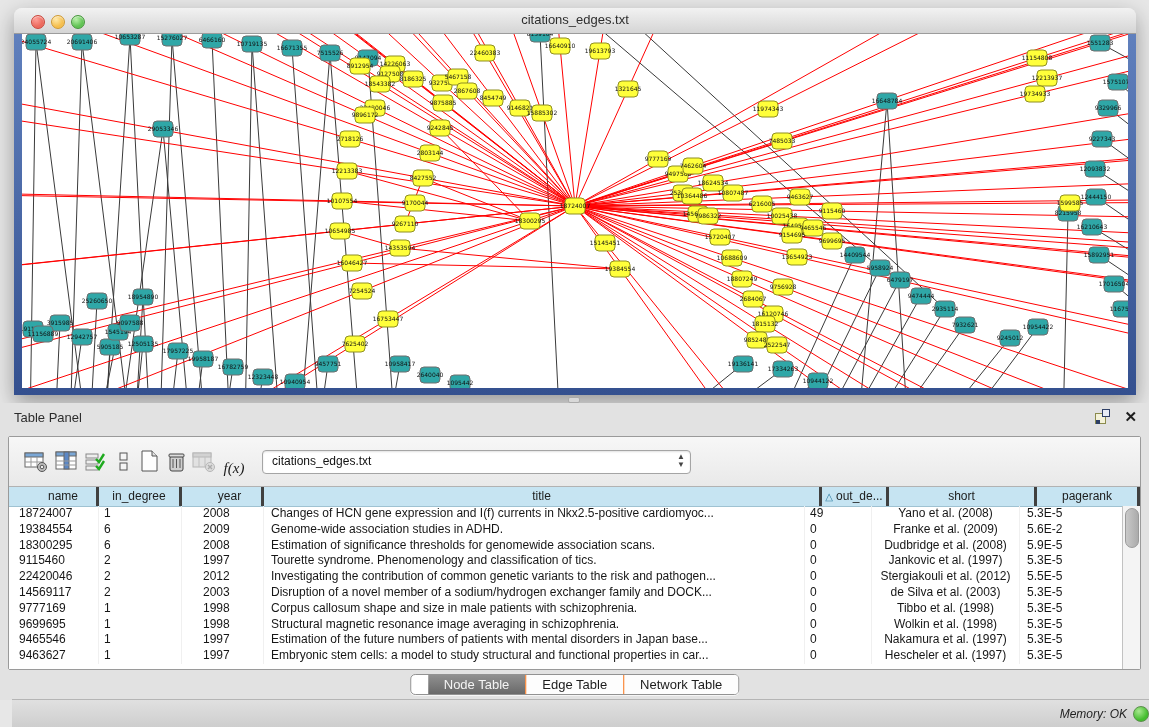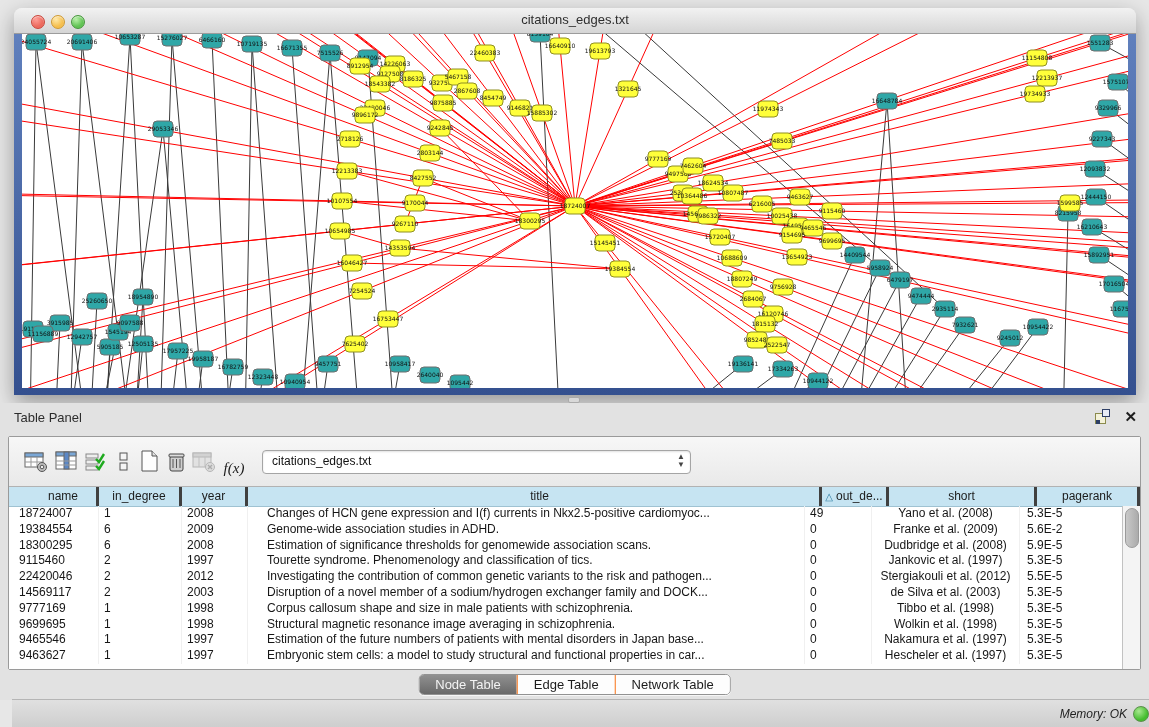--- a/index.html
+++ b/index.html
@@ -55,35 +55,35 @@
 
   
   .grid{position:absolute;left:0;top:49px;right:0;bottom:0;background:#fff;border-top:1px solid #b2b2b2;}
   .hdr{display:flex;height:19px;background:#c6e4f2;border-bottom:1px solid #9fc2d2;}
   .hcell{box-sizing:border-box;font-size:12px;color:#1c1c1c;line-height:18px;text-align:center;
     border-right:3px solid #404040;overflow:hidden;white-space:nowrap;}
   .rows{position:absolute;left:0;top:19px;right:17px;bottom:0;overflow:hidden;}
   .trow{display:flex;height:15.8px;}
   .tcell{box-sizing:border-box;font-size:12px;color:#161616;line-height:15.8px;
     overflow:hidden;white-space:nowrap;border-right:1px solid #f0f0f0;}
-  .c0{width:90px;}  .c1{width:83px;} .c2{width:66px;} .c3{flex:1;margin-left:12px;} .c4{width:67px;}
+  .c0{width:90px;}  .c1{width:83px;} .c2{width:66px;margin-left:16px;} .c3{flex:1;} .c4{width:67px;}
   .c5{width:148px;} .c6{width:103px;}
   .hcell.c0{text-align:right;padding-right:18px;}
   .tcell.c0{padding-left:10px;} .tcell.c1{padding-left:5px;} .tcell.c2{padding-left:5px;}
   .tcell.c3{padding-left:7px;} .tcell.c4{padding-left:5px;} .tcell.c5{text-align:center;}
   .tcell.c6{padding-left:7px;}
   .sort-tri{color:#2e7da3;font-size:10px;margin-right:3px;}
   .vscroll{position:absolute;right:0;top:19px;bottom:0;width:17px;background:#f4f4f4;border-left:1px solid #c2c2c2;}
   .vthumb{position:absolute;left:2px;top:2px;width:12px;height:38px;background:linear-gradient(90deg,#c9c9c9,#ababab);
     border:1px solid #9a9a9a;border-radius:7px;}
 
   
   .tabbar{position:absolute;left:50%;transform:translateX(-50%);top:271px;display:flex;
     border:1px solid #929292;border-radius:5px;overflow:hidden;background:#fff;
-    box-shadow:0 1px 0 rgba(255,255,255,.7);}
+    box-shadow:0 1px 0 rgba(255,255,255,.7);padding-left:17px;}
   .seg{padding:0 16px;height:19px;line-height:19px;font-size:13px;color:#1c1c1c;background:#fdfdfd;}
   .seg + .seg{border-left:1px solid #f97316;}
   .seg.active{background:linear-gradient(#909090,#696969);color:#f4f4f4;}
 
   
   .statusbar{position:absolute;left:12px;bottom:0;width:1149px;height:27px;
     background:linear-gradient(#e0e0e0,#cecece);border-top:1px solid #b5b5b5;font-style:italic;}
   .mem{position:absolute;right:34px;top:7px;font-size:12px;color:#1f1f1f;}
   .memdot{position:absolute;right:12px;top:6px;width:14px;height:14px;border-radius:50%;
     background:radial-gradient(circle at 35% 30%,#a8e88f,#43bd2e 65%);border:1px solid #5a8f4a;}

